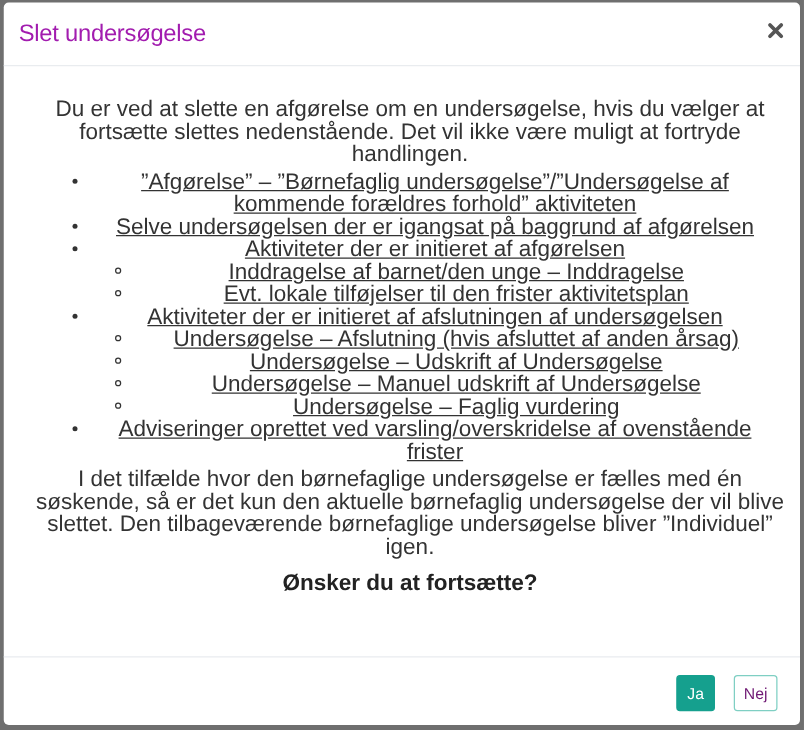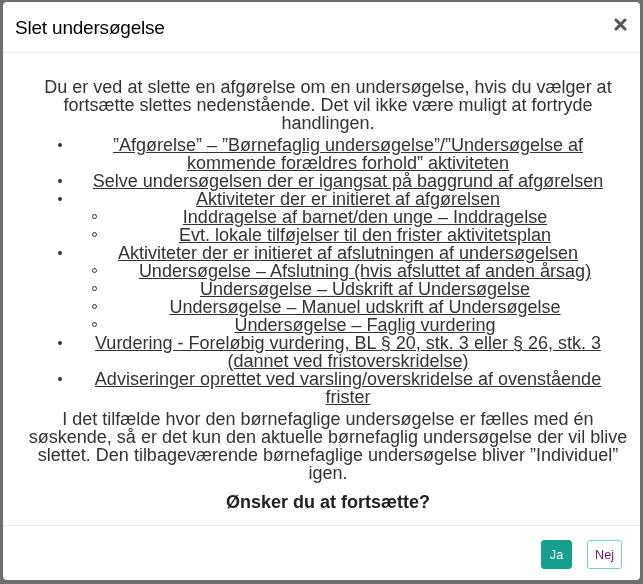--- a/index.html
+++ b/index.html
@@ -32,21 +32,21 @@
       height: 51px;
       border-bottom: 1px solid #e9ecef;
       position: relative;
       box-sizing: border-box;
     }
     .modal-title {
       position: absolute;
       left: 12px;
       top: 15px;
       font-size: 19px;
-      color: #000000;
+      color: #a21caf;
       margin: 0;
       font-weight: normal;
       letter-spacing: -0.2px;
     }
     .close-btn {
       position: absolute;
       right: 11px;
       top: 13px;
       width: 18px;
       height: 18px;
@@ -165,21 +165,20 @@
         </ul>
       </li>
       <li><span>Aktiviteter der er initieret af afslutningen af undersøgelsen</span>
         <ul class="l2">
           <li>Undersøgelse – Afslutning (hvis afsluttet af anden årsag)</li>
           <li>Undersøgelse – Udskrift af Undersøgelse</li>
           <li>Undersøgelse – Manuel udskrift af Undersøgelse</li>
           <li>Undersøgelse – Faglig vurdering</li>
         </ul>
       </li>
-      <li><span>Vurdering - Foreløbig vurdering, BL § 20, stk. 3 eller § 26, stk. 3 (dannet ved fristoverskridelse)</span></li>
       <li><span>Adviseringer oprettet ved varsling/overskridelse af ovenstående frister</span></li>
     </ul>
     <p class="gap">I det tilfælde hvor den børnefaglige undersøgelse er fælles med én søskende, så er det kun den aktuelle børnefaglig undersøgelse der vil blive slettet. Den tilbageværende børnefaglige undersøgelse bliver ”Individuel” igen.</p>
     <p class="question">Ønsker du at fortsætte?</p>
   </div>
 
   <div class="modal-footer">
     <button class="btn btn-yes">Ja</button>
     <button class="btn btn-no">Nej</button>
   </div>

